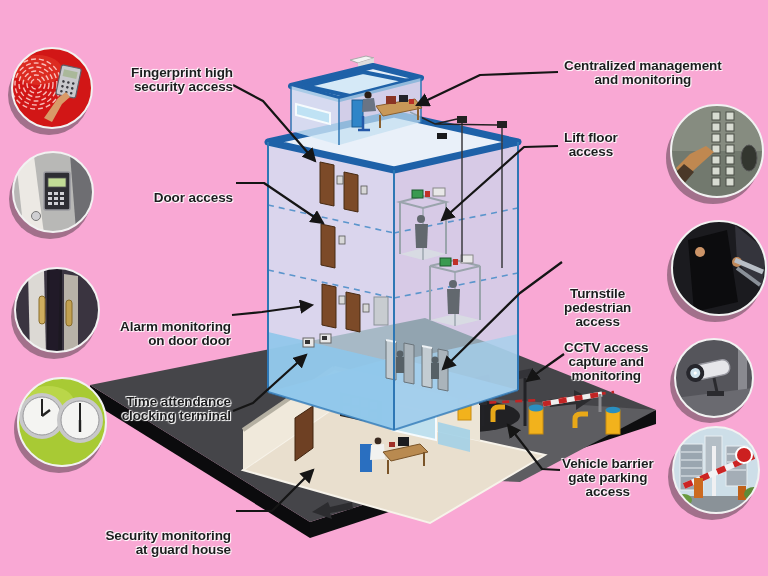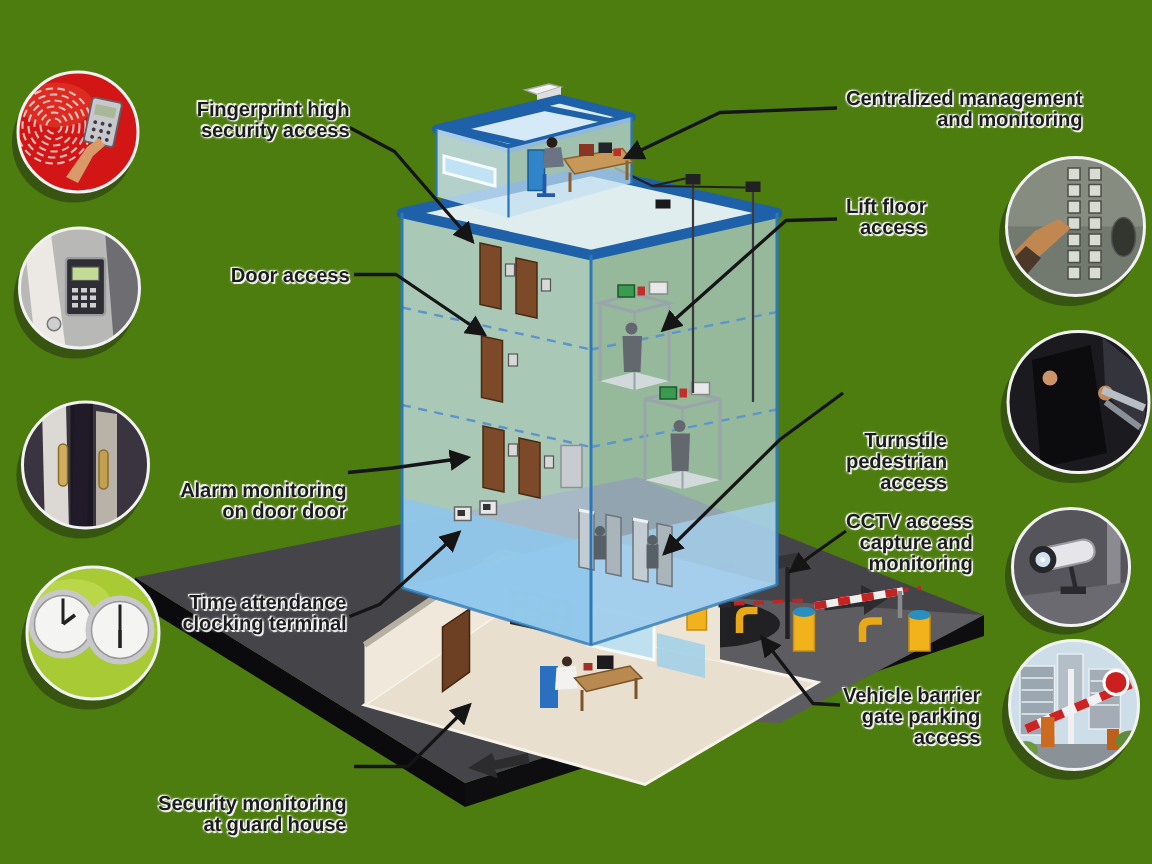--- a/index.html
+++ b/index.html
@@ -1,23 +1,23 @@
 <!DOCTYPE html>
 <html><head>
 <meta charset="utf-8">
 <style>
   html,body{margin:0;padding:0;background:#fff;}
-  .stage{position:relative;width:768px;height:576px;background:#4d7c0f;overflow:hidden;
+  .stage{position:relative;width:768px;height:576px;background:#f9a8d4;overflow:hidden;
          font-family:"Liberation Sans",sans-serif;}
   .diagram-svg{position:absolute;left:0;top:0;width:768px;height:576px;}
   .callout{position:absolute;font-weight:700;font-size:13.5px;line-height:1.05;color:#1c1c1e;
            letter-spacing:-0.1px;white-space:nowrap;
            text-shadow:0 0 2px #fff,0 0 2px #fff,1px 1px 0 rgba(255,255,255,.85),-1px -1px 0 rgba(255,255,255,.85);}
   .callout.left{text-align:right;}
-  .callout.right{text-align:right;}
+  .callout.right{text-align:center;}
 </style>
 </head>
 <body>
 
 <div class="stage">
 
 <svg class="diagram-svg" viewBox="0 0 768 576">
   <defs>
     <marker id="ah" viewBox="0 0 10 10" refX="8.5" refY="5" markerWidth="6.5" markerHeight="6.5" orient="auto">
       <path d="M0,0 L10,5 L0,10 z" fill="#151515"></path>
@@ -450,21 +450,21 @@
       <ellipse cx="684" cy="500" rx="8" ry="6" fill="#6a9a40"></ellipse>
     </g>
     <circle cx="716" cy="470" r="43" fill="none" stroke="#f2f2f2" stroke-width="2"></circle>
   </g>
 </svg>
 
   <div class="callout left" style="right:535px; top:66px;">
     <div>Fingerprint high</div>
     <div>security access</div>
   </div>
-  <div class="callout left" style="right:535px; top:177px;padding-left:37px;">
+  <div class="callout left" style="right:535px; top:191px;padding-left:37px;">
     <div>Door access</div>
   </div>
   <div class="callout left" style="right:537px; top:296px;margin-top:24px;">
     <div>Alarm monitoring</div>
     <div>on door door</div>
   </div>
   <div class="callout left" style="right:537px; top:395px;">
     <div>Time attendance</div>
     <div>clocking terminal</div>
   </div>

